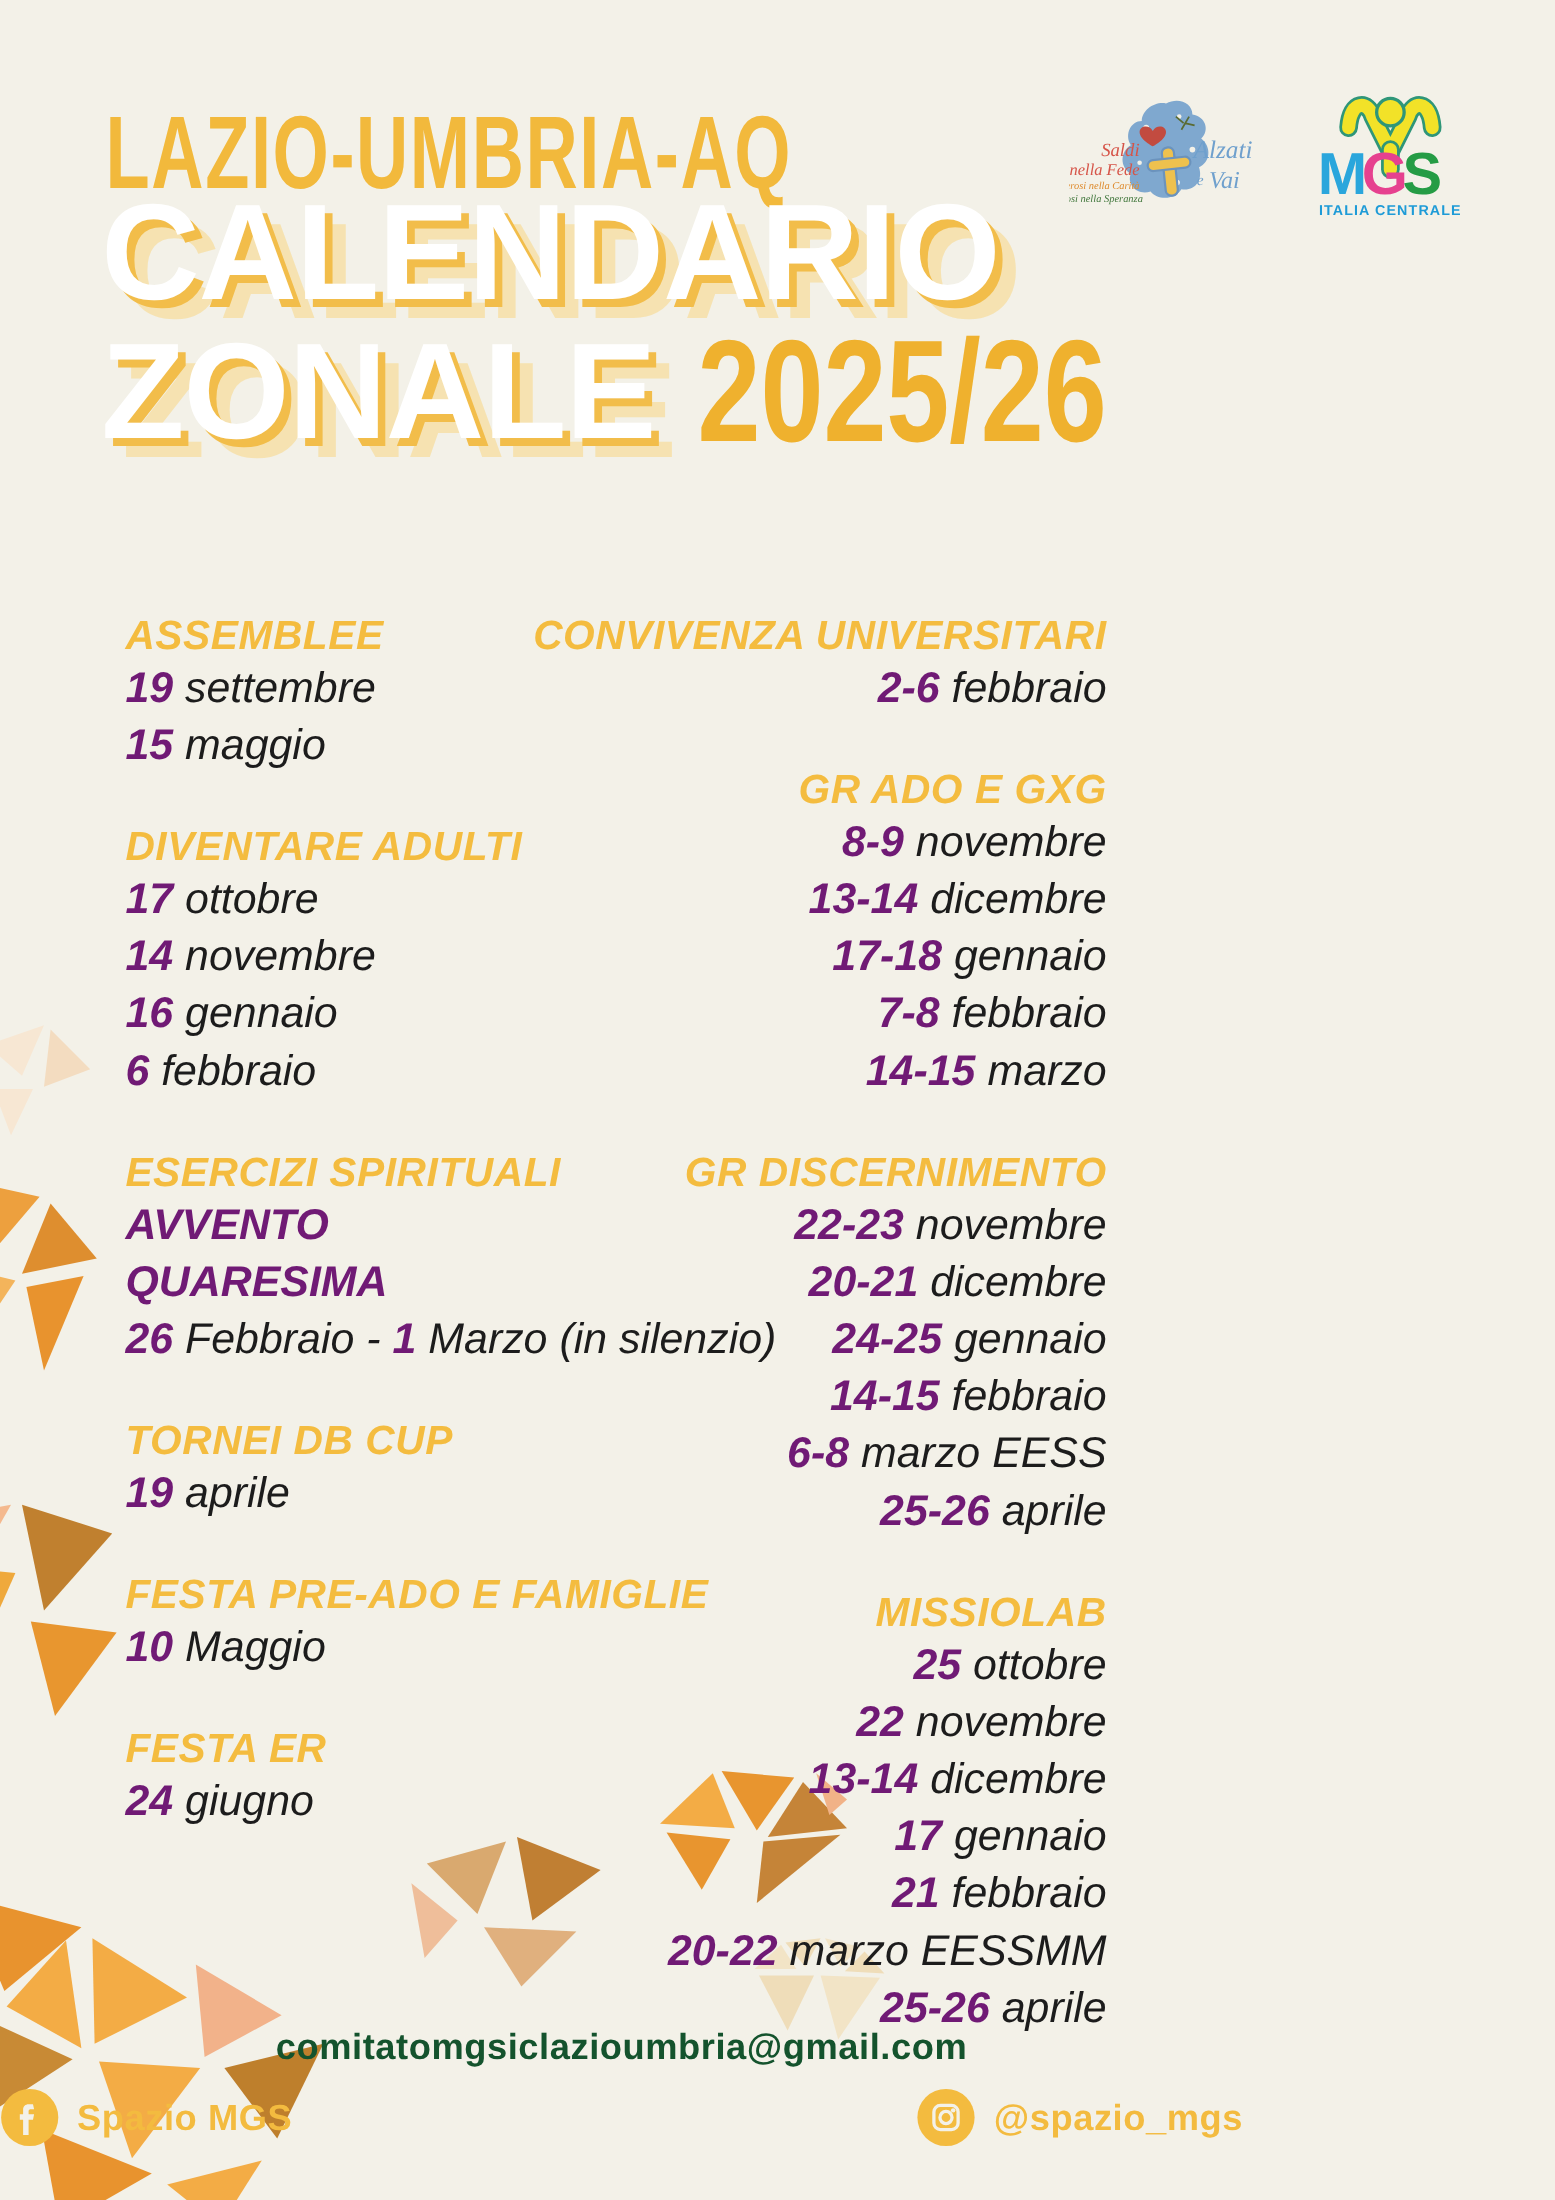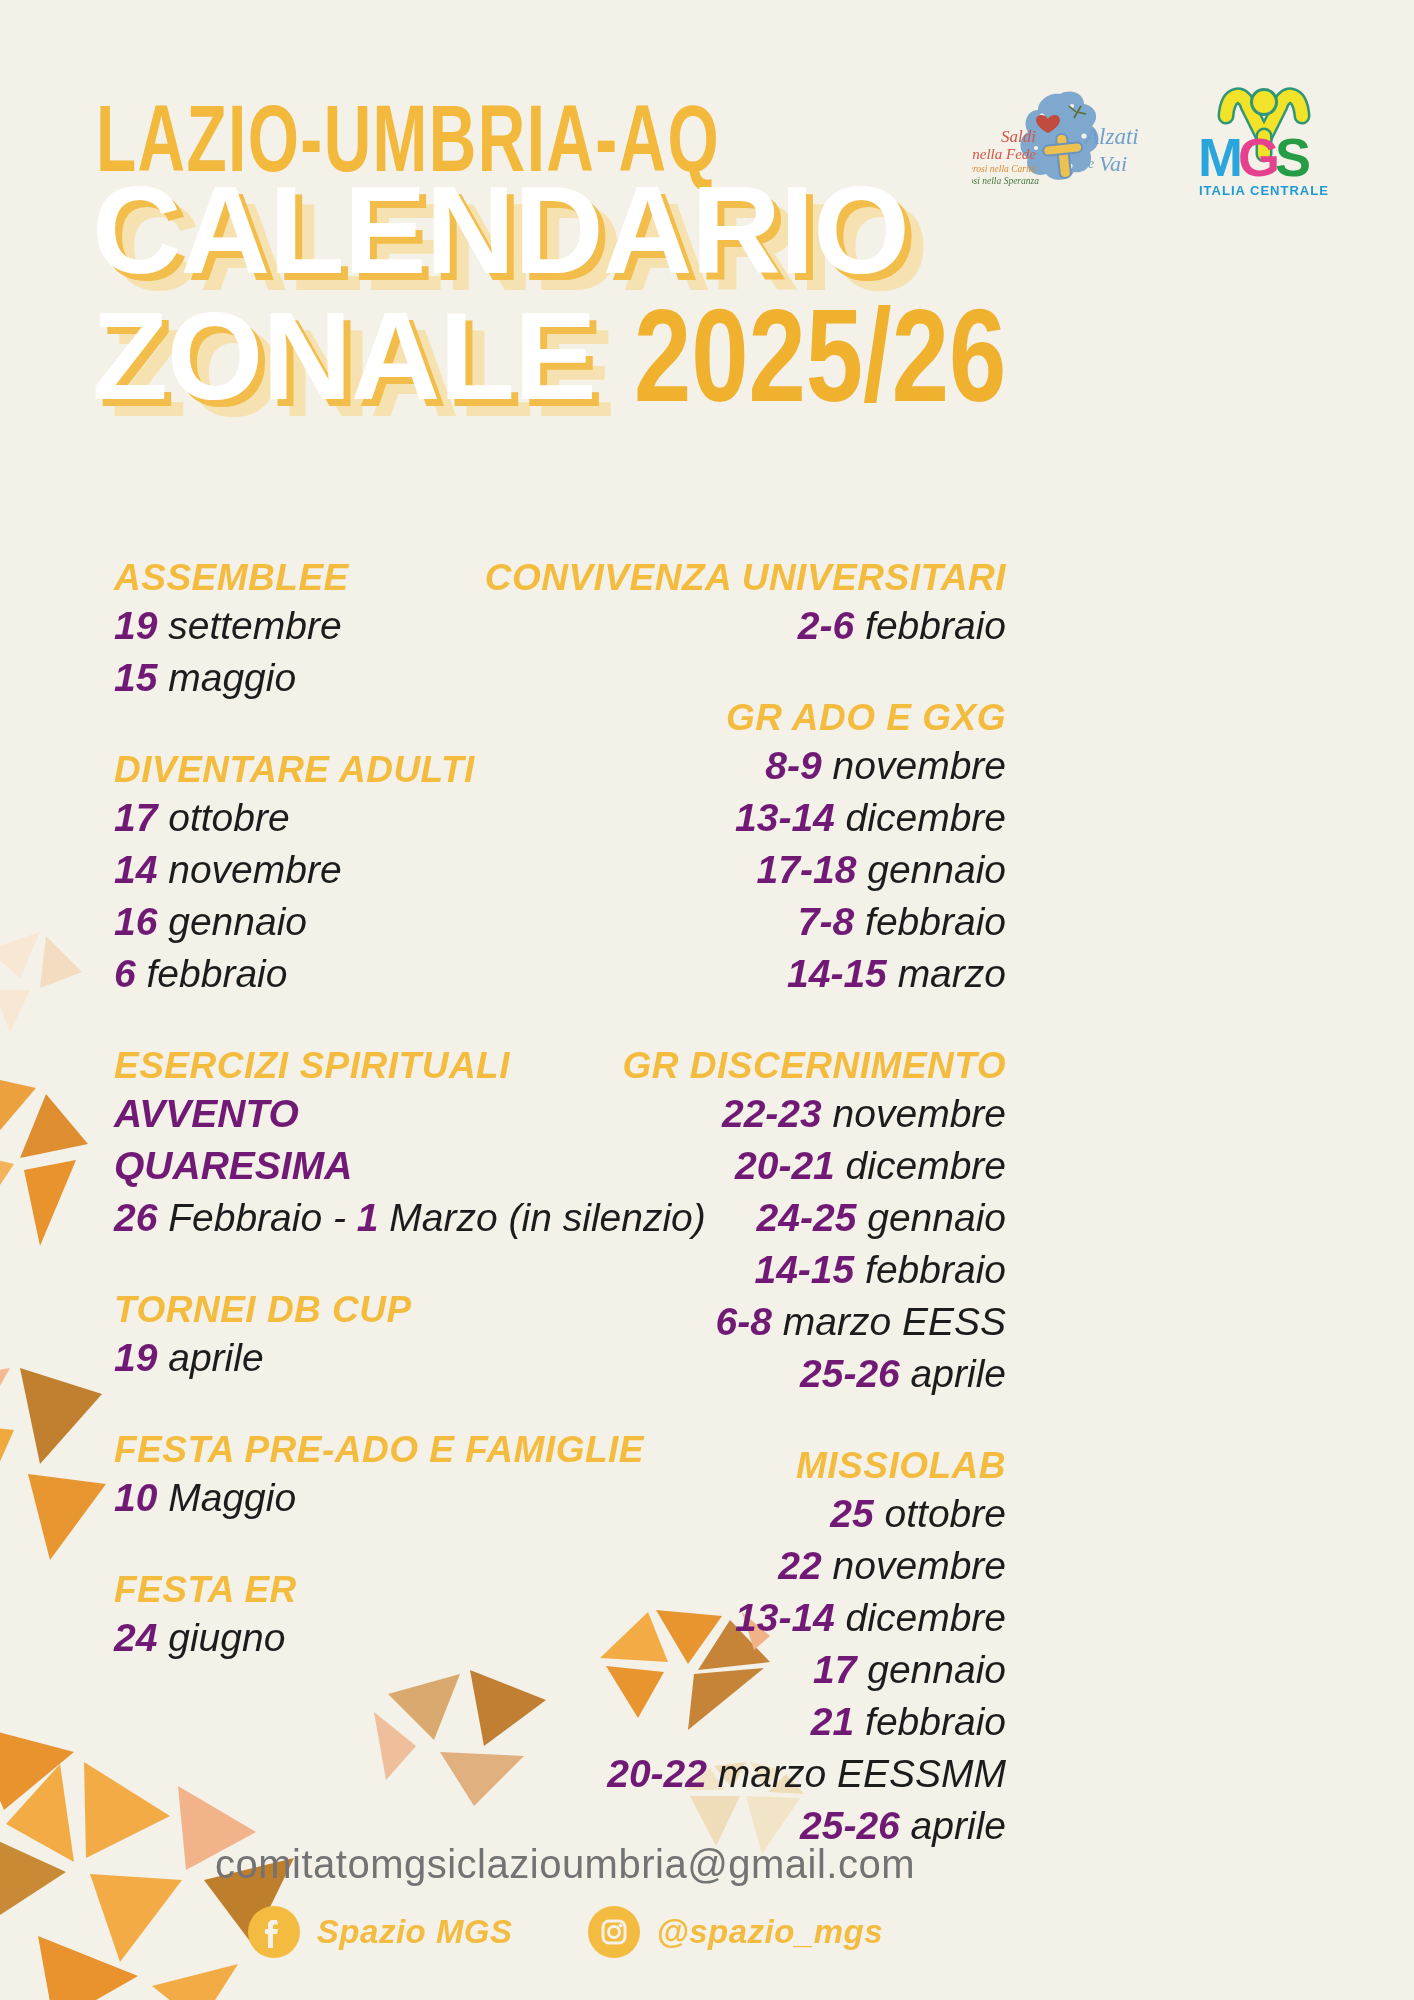--- a/index.html
+++ b/index.html
@@ -34,22 +34,22 @@
   .sec{
     margin:44px 0 0 0;line-height:44px;font-size:37px;font-weight:800;
     color:#F4BC3F;letter-spacing:0.5px;white-space:nowrap;
   }
   .sec:first-child{margin-top:0;}
   .ln{line-height:52px;font-size:39px;white-space:nowrap;}
   .b{font-weight:800;color:#701a75;}
   .r{font-weight:400;color:#1c1c1c;}
   
   .footer{position:absolute;left:0;top:1842px;width:1130px;text-align:center;}
-  .email{font-size:40px;font-weight:400;color:#737373;letter-spacing:0.5px;}
-  .social-row{margin-top:18px;display:flex;justify-content:center;align-items:center;gap:74px;font-style:italic;}
+  .email{font-size:33px;font-weight:700;color:#14532d;letter-spacing:0.5px;}
+  .social-row{margin-top:18px;display:flex;justify-content:space-between;align-items:center;gap:74px;}
   .social{display:flex;align-items:center;gap:16px;}
   .social-label{font-size:33px;font-weight:800;color:#F3BB3F;letter-spacing:0.5px;}
   
   .deco{position:absolute;pointer-events:none;}
 </style>
 </head>
 <body>
 
 <div class="poster">
 

